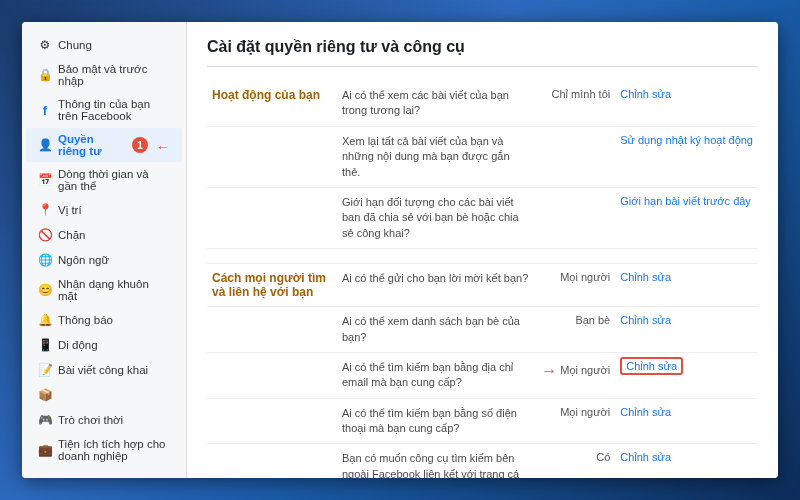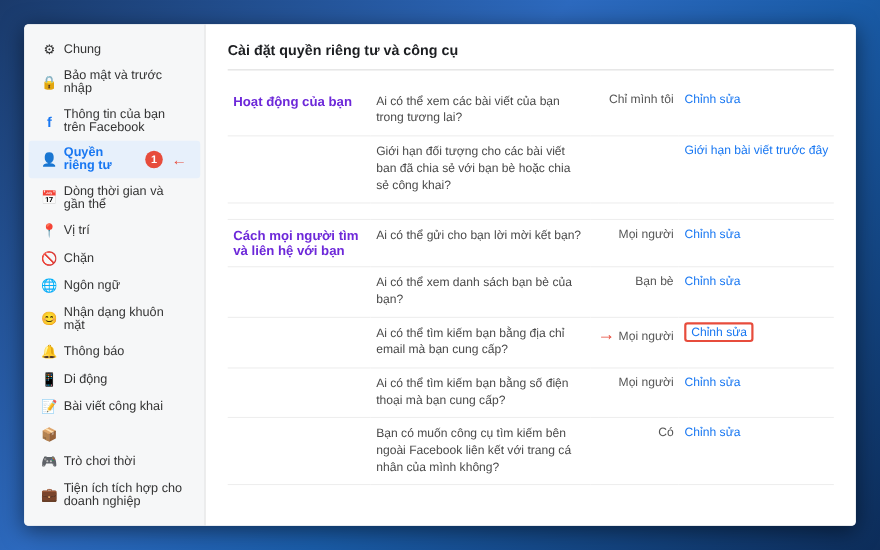--- a/index.html
+++ b/index.html
@@ -81,21 +81,21 @@
       margin-left: 2px;
     }
     
     .main {
       flex: 1;
       overflow-y: auto;
       padding: 16px 20px;
       background: #fff;
     }
     .page-title {
-      font-size: 13px;
+      font-size: 16px;
       font-weight: bold;
       color: #1c1e21;
       margin-bottom: 14px;
       border-bottom: 1px solid #ddd;
       padding-bottom: 10px;
     }
     table {
       width: 100%;
       border-collapse: collapse;
     }
@@ -104,21 +104,21 @@
     }
     table td {
       padding: 7px 5px;
       vertical-align: top;
       font-size: 11.5px;
       color: #333;
     }
     .td-section {
       width: 130px;
       font-weight: bold;
-      color: #6d28d9;
+      color: #a16207;
       font-size: 12px;
       vertical-align: top;
     }
     .td-desc {
       color: #4a4a4a;
       font-size: 11px;
       line-height: 1.4;
     }
     .td-value {
       width: 80px;
@@ -241,20 +241,26 @@
     <table>
       <tbody id="settings-body">
           <tr>
             <td class="td-section">Hoạt động của bạn</td>
             <td class="td-desc">Ai có thể xem các bài viết của bạn trong tương lai?</td>
             <td class="td-value">Chỉ mình tôi</td>
             <td class="td-action"><a class="edit-btn" href="#">Chỉnh sửa</a></td>
           </tr>
           <tr>
             <td class="td-section"></td>
+            <td class="td-desc">Xem lại tất cả bài viết của bạn và những nội dung mà bạn được gắn thẻ.</td>
+            <td class="td-value"></td>
+            <td class="td-action"><a class="edit-btn" href="#">Sử dụng nhật ký hoạt động</a></td>
+          </tr>
+          <tr>
+            <td class="td-section"></td>
             <td class="td-desc">Giới hạn đối tượng cho các bài viết ban đã chia sẻ với bạn bè hoặc chia sẻ công khai?</td>
             <td class="td-value"></td>
             <td class="td-action"><a class="edit-btn" href="#">Giới hạn bài viết trước đây</a></td>
           </tr>
           <tr>
             <td colspan="4" style="height: 4px;"></td>
           </tr>
           <tr>
             <td class="td-section">Cách mọi người tìm và liên hệ với bạn</td>
             <td class="td-desc">Ai có thể gửi cho bạn lời mời kết bạn?</td>

